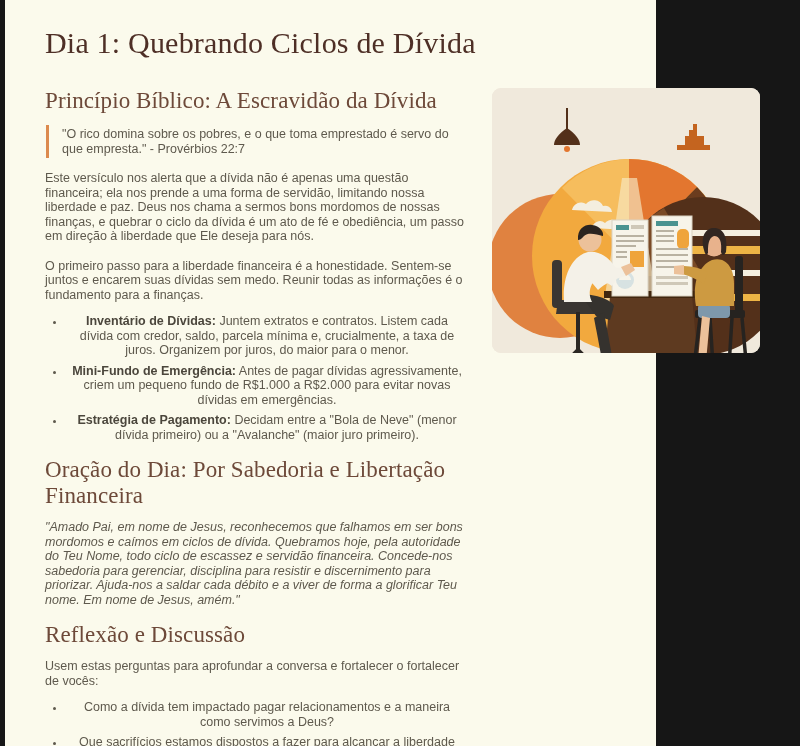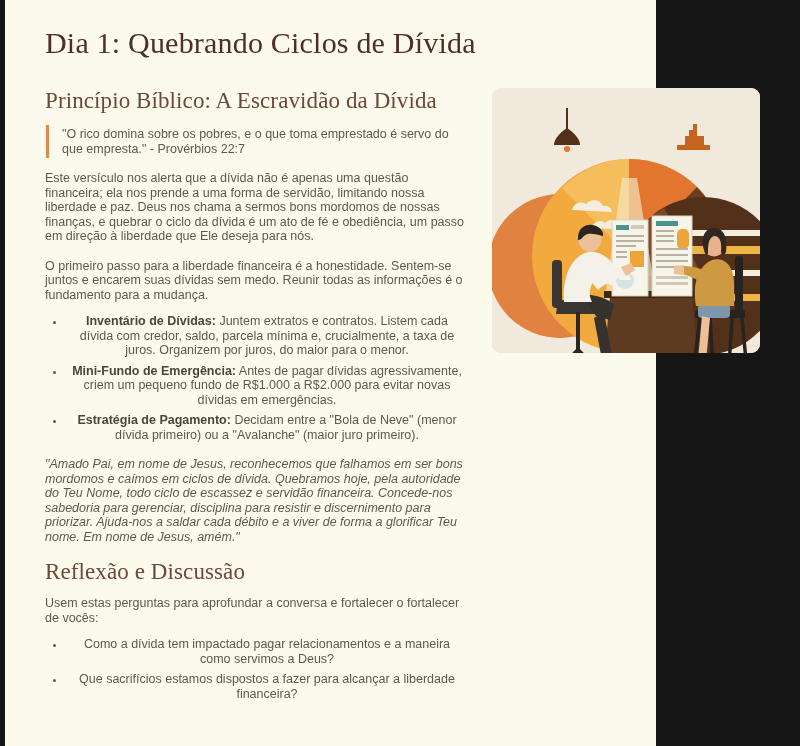--- a/index.html
+++ b/index.html
@@ -52,29 +52,30 @@
     <div class="columns">
       <div class="col-text">
 
         <div class="sect">
           <h2>Princípio Bíblico: A Escravidão da Dívida</h2>
           <blockquote>"O rico domina sobre os pobres, e o que toma emprestado é servo do que empresta." - Provérbios 22:7</blockquote>
           <p>Este versículo nos alerta que a dívida não é apenas uma questão financeira; ela nos prende a uma forma de servidão, limitando nossa liberdade e paz. Deus nos chama a sermos bons mordomos de nossas finanças, e quebrar o ciclo da dívida é um ato de fé e obediência, um passo em direção à liberdade que Ele deseja para nós.</p>
         </div>
 
         <div class="sect">
-          <p>O primeiro passo para a liberdade financeira é a honestidade. Sentem-se juntos e encarem suas dívidas sem medo. Reunir todas as informações é o fundamento para a mudança.</p>
+          <p>O primeiro passo para a liberdade financeira é a honestidade. Sentem-se juntos e encarem suas dívidas sem medo. Reunir todas as informações é o fundamento para a finanças.</p>
           <ul>
             <li><span class="lead">Inventário de Dívidas:</span><span> Juntem extratos e contratos. Listem cada dívida com credor, saldo, parcela mínima e, crucialmente, a taxa de juros. Organizem por juros, do maior para o menor.</span></li>
             <li><span class="lead">Mini-Fundo de Emergência:</span><span> Antes de pagar dívidas agressivamente, criem um pequeno fundo de R$1.000 a R$2.000 para evitar novas dívidas em emergências.</span></li>
             <li><span class="lead">Estratégia de Pagamento:</span><span> Decidam entre a "Bola de Neve" (menor dívida primeiro) ou a "Avalanche" (maior juro primeiro).</span></li>
           </ul>
         </div>
 
         <div class="sect">
+          <h2>Oração do Dia: Por Sabedoria e Libertação Financeira</h2>
           <p class="prayer">"Amado Pai, em nome de Jesus, reconhecemos que falhamos em ser bons mordomos e caímos em ciclos de dívida. Quebramos hoje, pela autoridade do Teu Nome, todo ciclo de escassez e servidão financeira. Concede-nos sabedoria para gerenciar, disciplina para resistir e discernimento para priorizar. Ajuda-nos a saldar cada débito e a viver de forma a glorificar Teu nome. Em nome de Jesus, amém."</p>
         </div>
 
         <div class="sect">
           <h2>Reflexão e Discussão</h2>
           <p>Usem estas perguntas para aprofundar a conversa e fortalecer o fortalecer de vocês:</p>
           <ul>
             <li>Como a dívida tem impactado pagar relacionamentos e a maneira como servimos a Deus?</li>
             <li>Que sacrifícios estamos dispostos a fazer para alcançar a liberdade financeira?</li>
 

